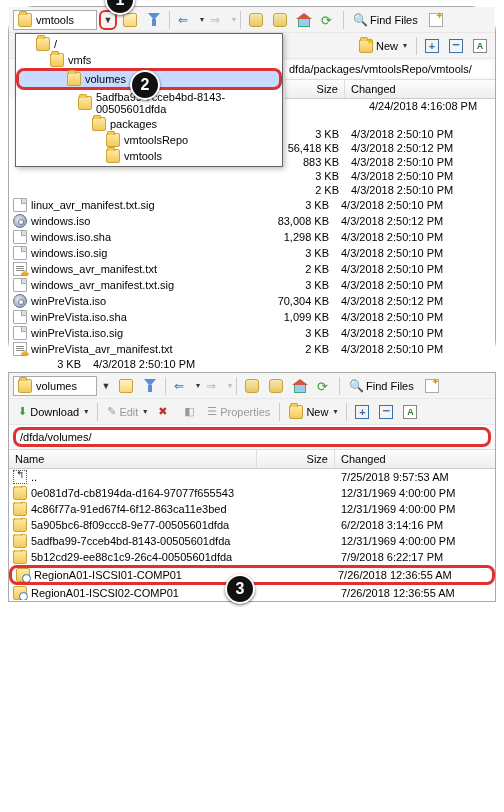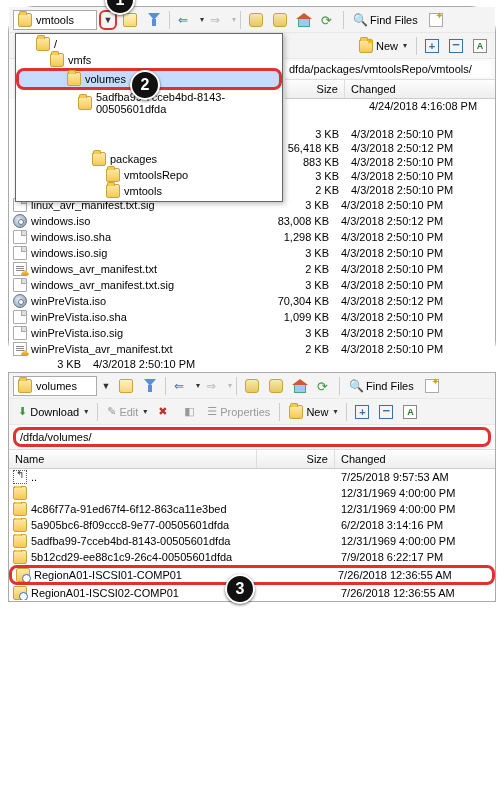--- a/index.html
+++ b/index.html
@@ -153,21 +153,21 @@
     border-radius: 2px;
   }
   .tree-item.boxed {
     border: 3px solid #e03030;
     border-radius: 8px;
   }
   .indent1 { padding-left: 20px; }
   .indent2 { padding-left: 34px; }
   .indent3 { padding-left: 48px; }
   .indent4 { padding-left: 62px; }
-  .indent5 { padding-left: 76px; margin-top: 35px; }
+  .indent5 { padding-left: 76px; }
   .indent6 { padding-left: 90px; }
   
   .ic { width: 14px; height: 14px; display:inline-block; flex-shrink:0; }
   .ic-folder {
     background: linear-gradient(#ffe9a8,#f5c956);
     border: 1px solid #c9a438;
     border-radius: 2px;
     position: relative;
   }
   .ic-folder::before {
@@ -600,20 +600,21 @@
         <div class="c-name">
           <span class="ic ic-updir"></span>
           <span>..</span>
         </div>
         <div class="c-size"></div>
         <div class="c-date">7/25/2018 9:57:53 AM</div>
       </div>
       <div class="row">
         <div class="c-name">
           <span class="ic ic-folder"></span>
+          <span>0e081d7d-cb8194da-d164-97077f655543</span>
         </div>
         <div class="c-size"></div>
         <div class="c-date">12/31/1969 4:00:00 PM</div>
       </div>
       <div class="row">
         <div class="c-name">
           <span class="ic ic-folder"></span>
           <span>4c86f77a-91ed67f4-6f12-863ca11e3bed</span>
         </div>
         <div class="c-size"></div>

